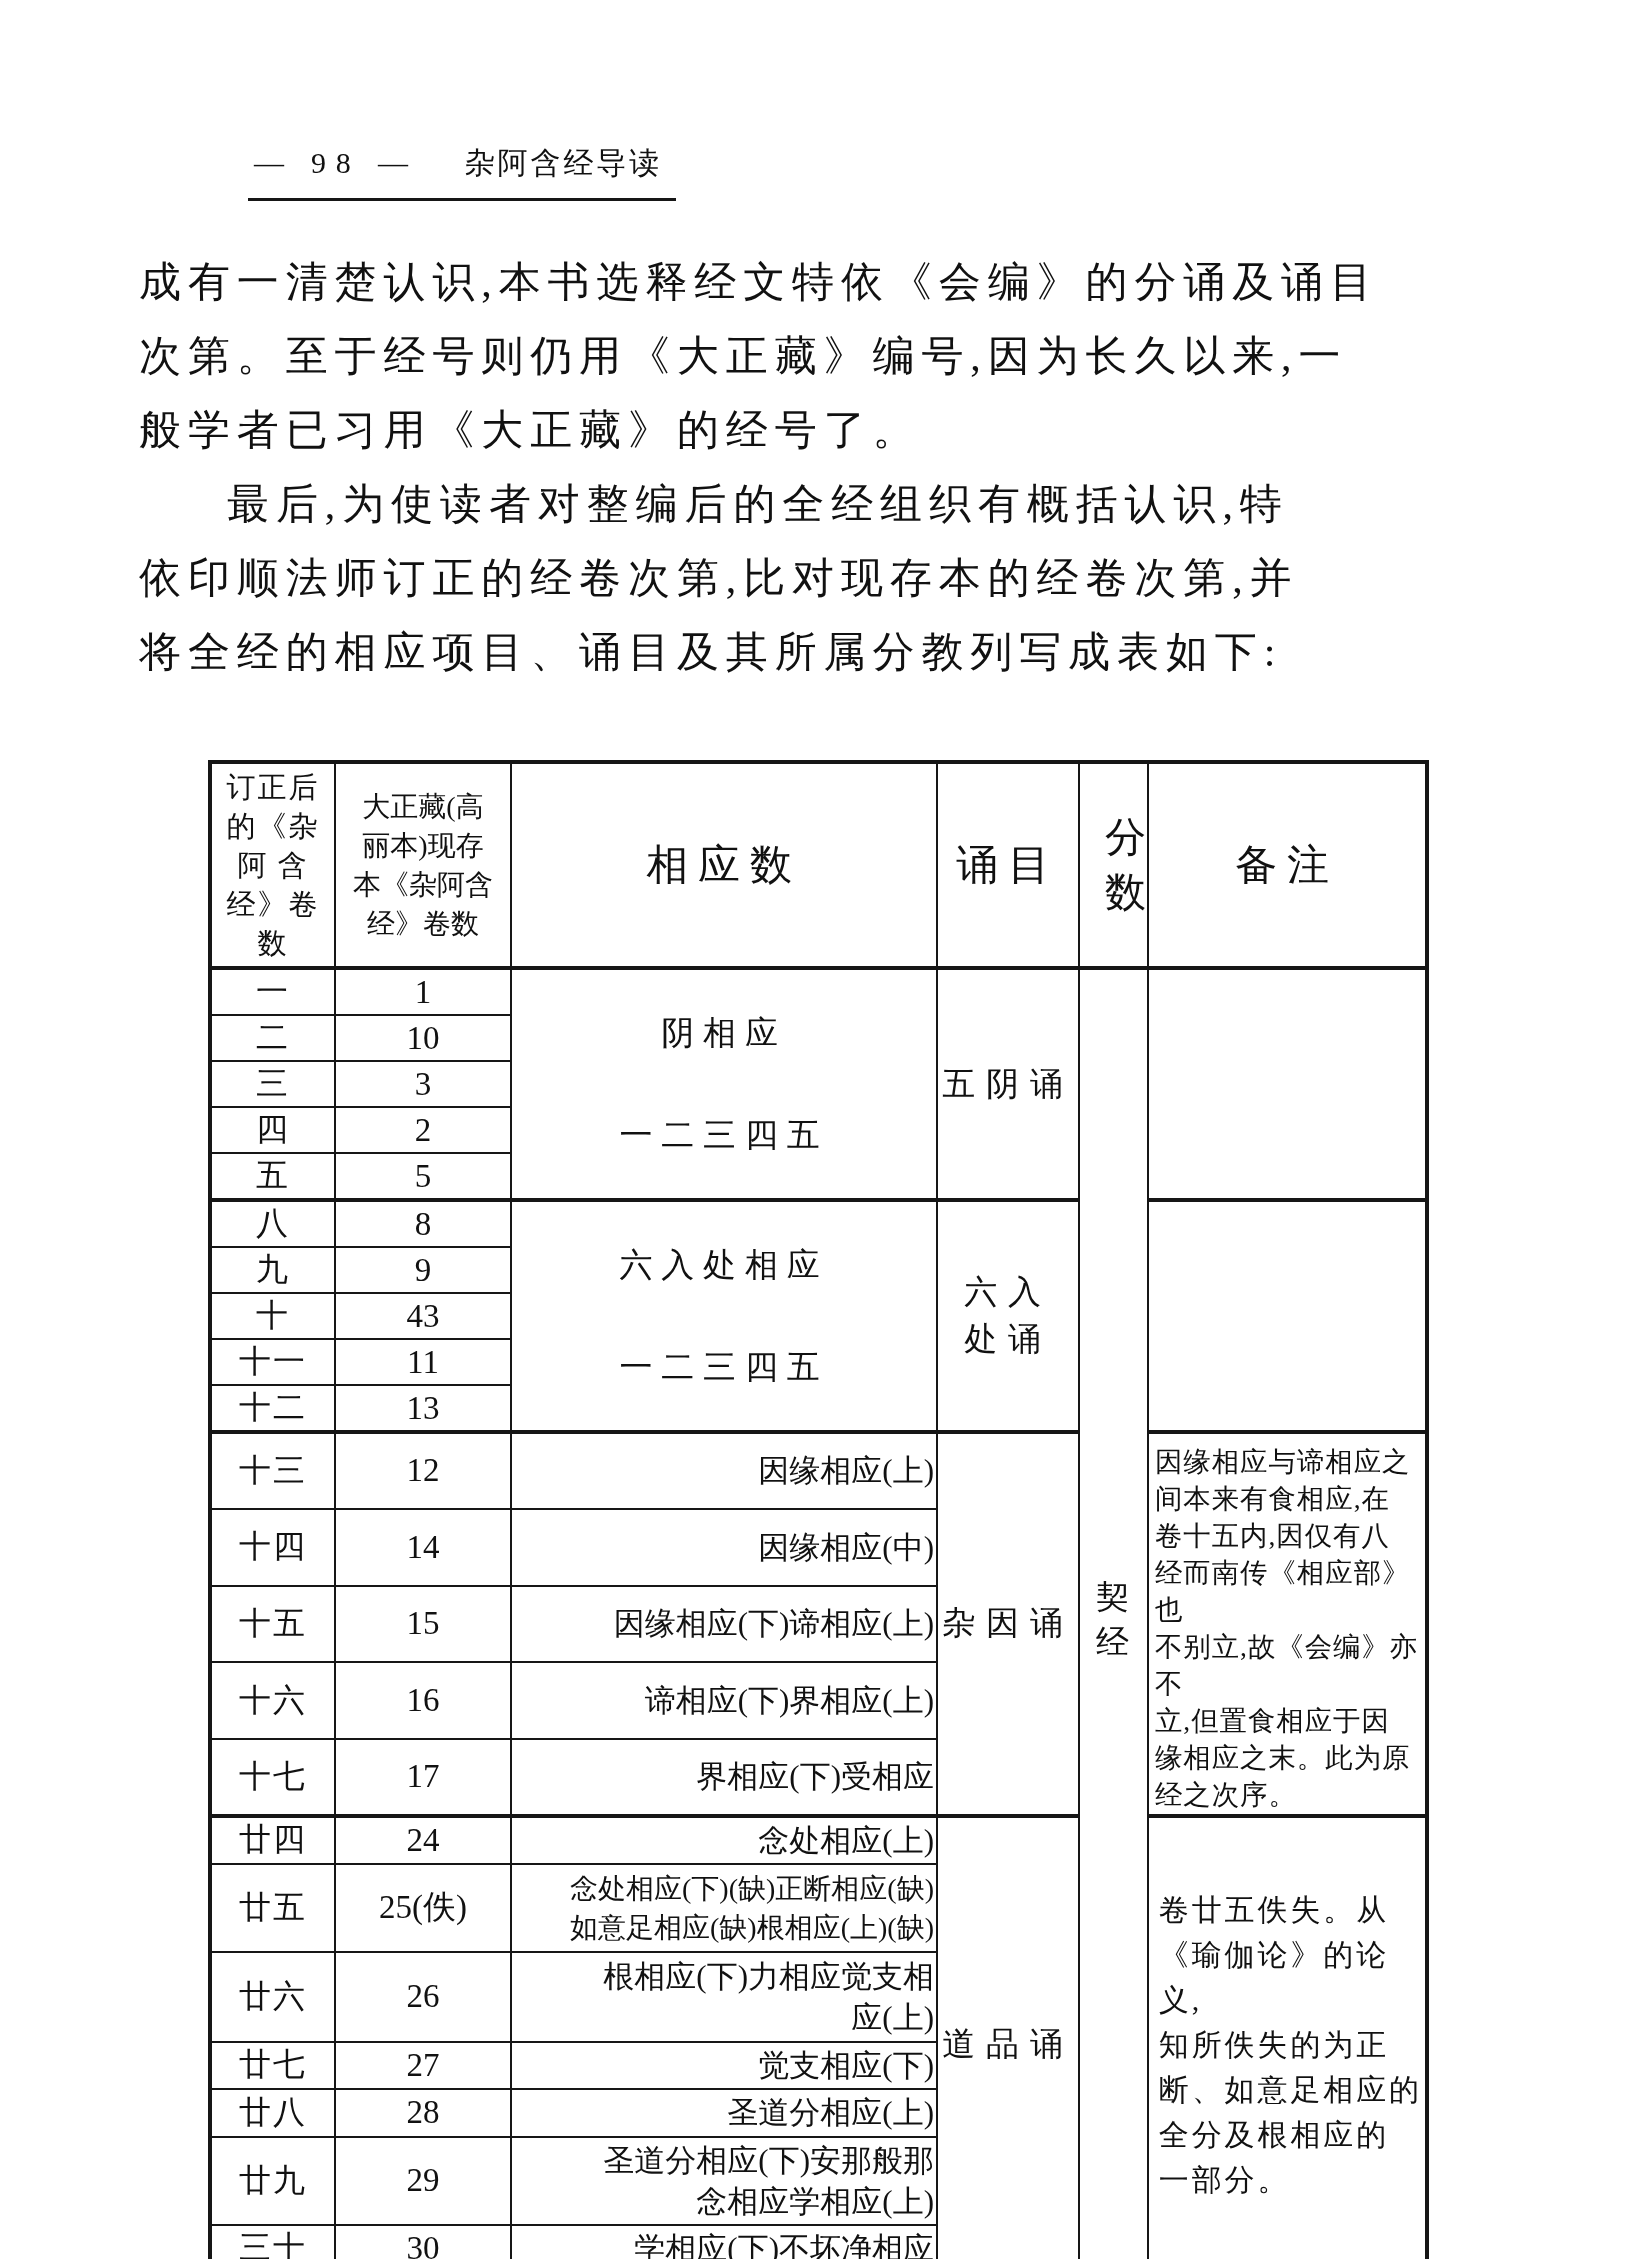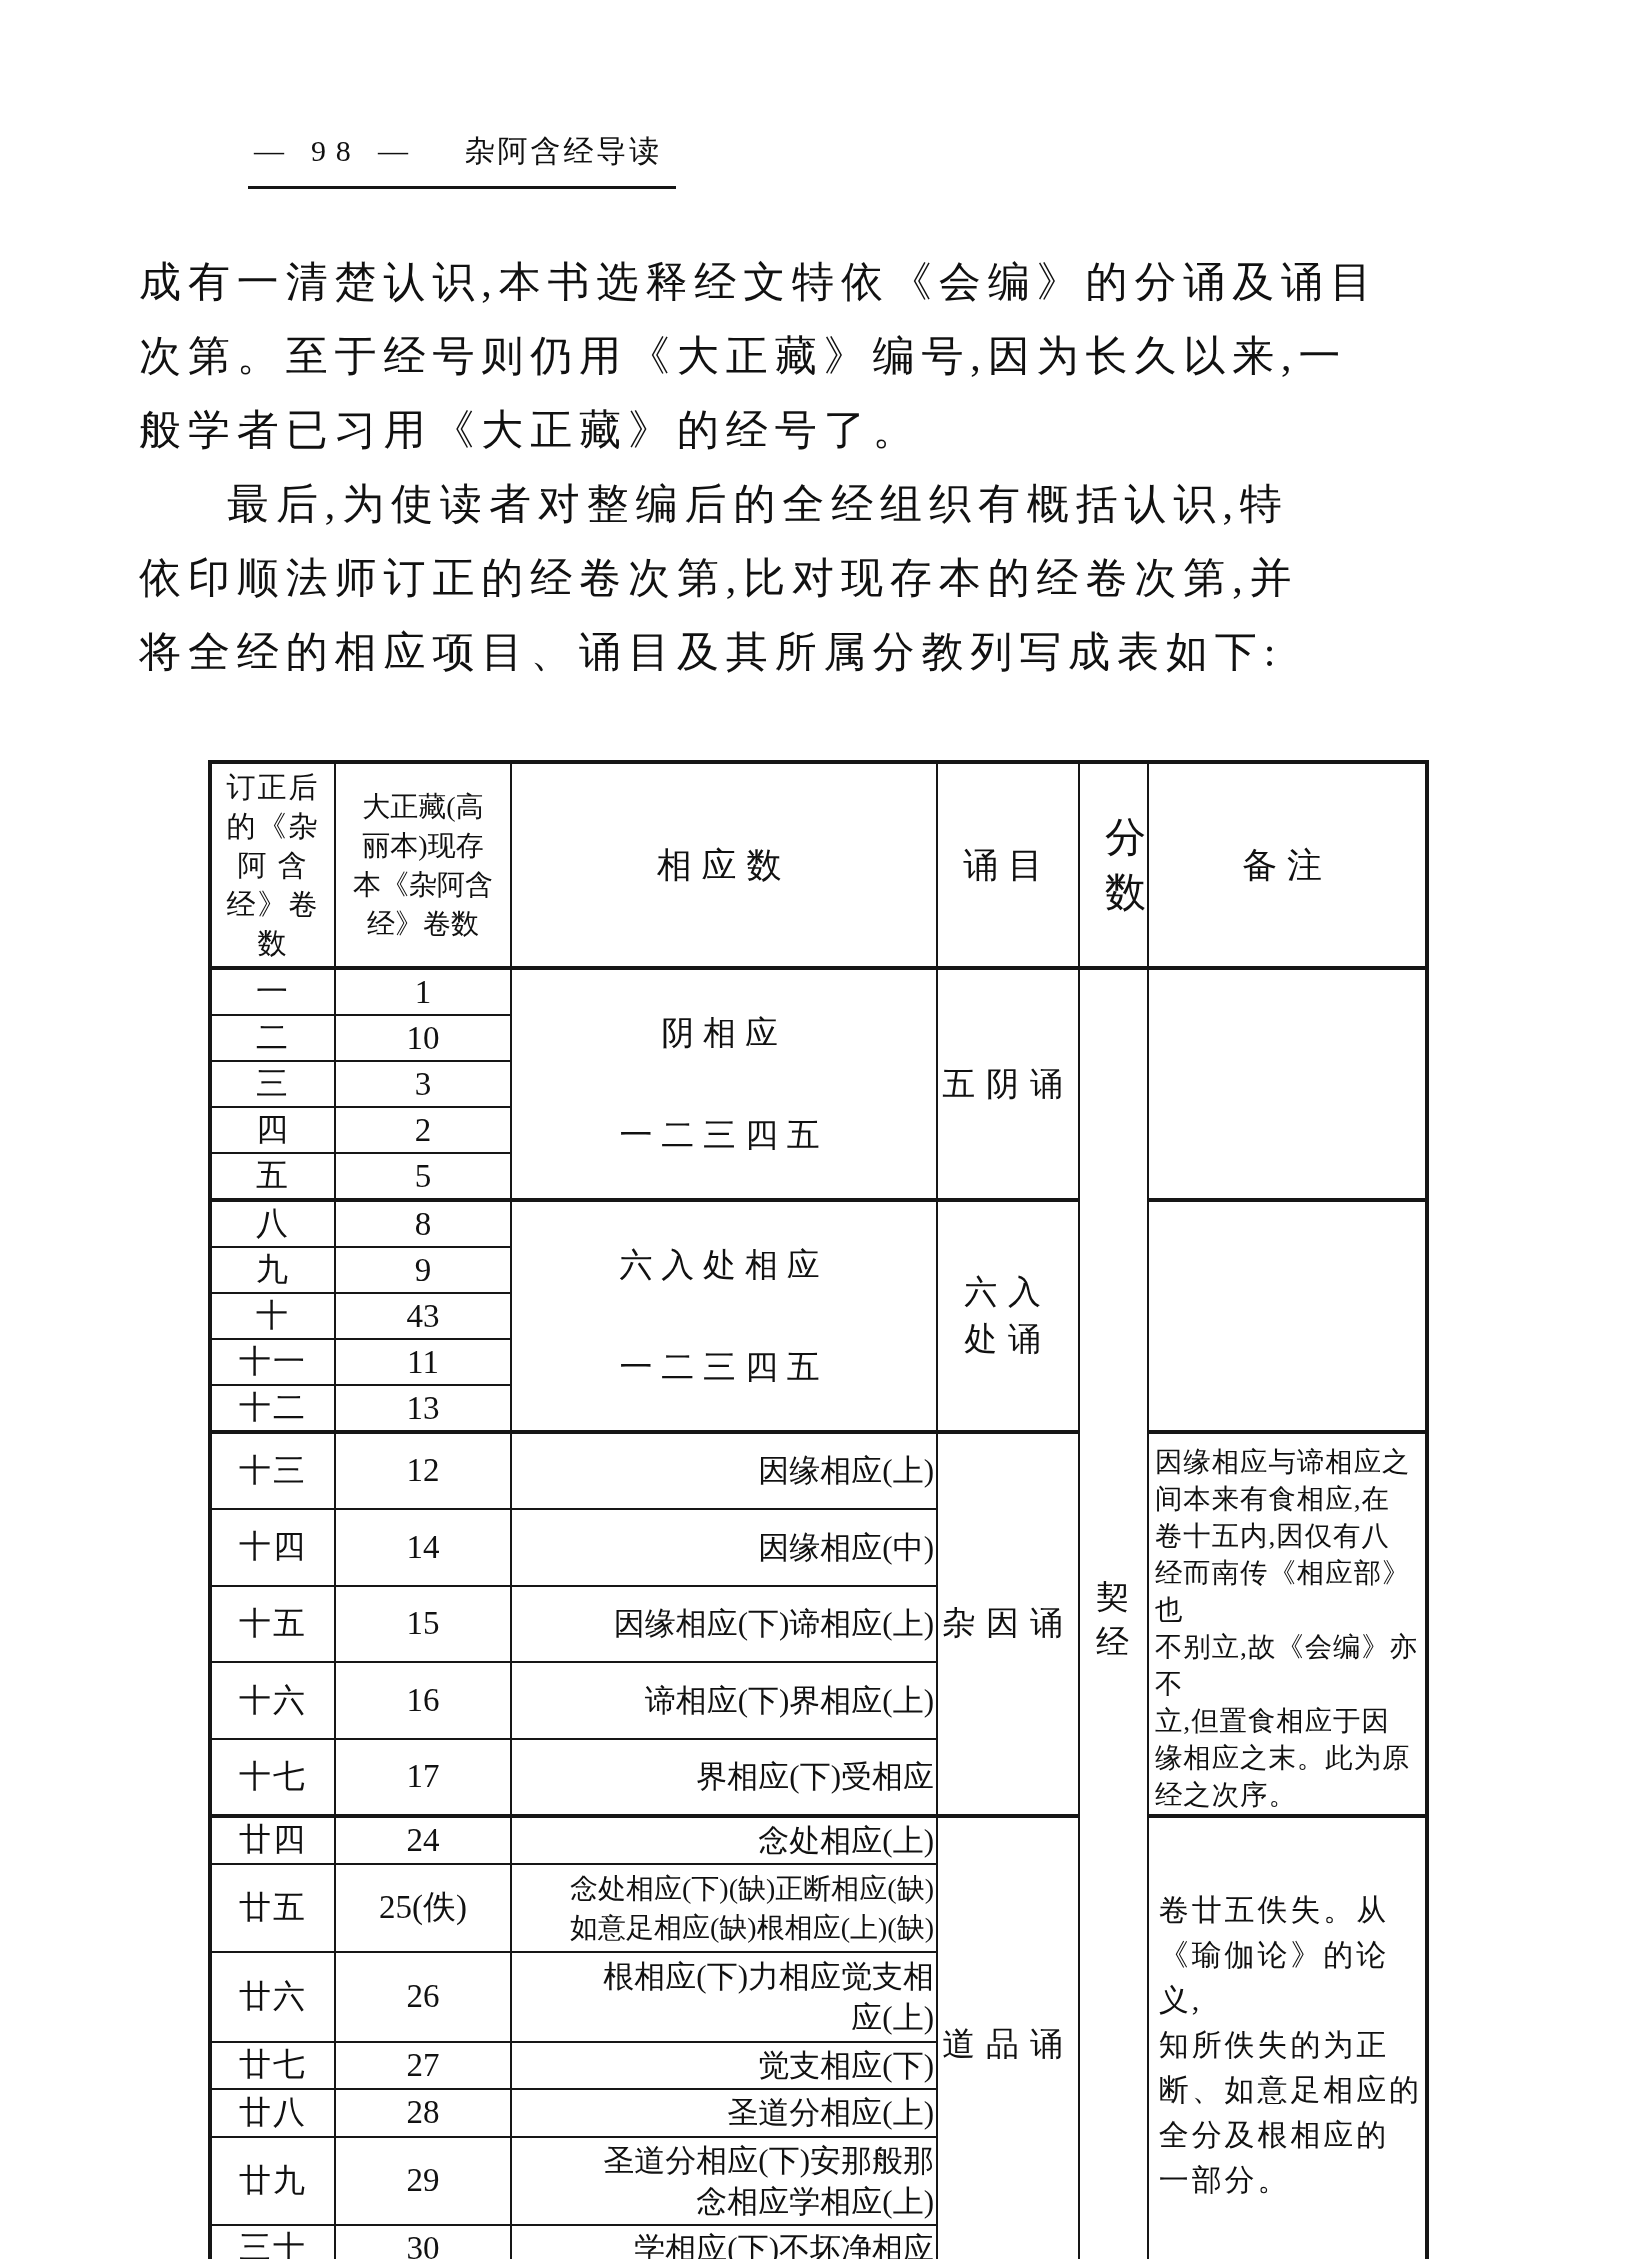--- a/index.html
+++ b/index.html
@@ -2,21 +2,21 @@
 <html><head>
 <meta charset="utf-8">
 <style>
   html,body{margin:0;padding:0;background:#ffffff;}
   .page{
     position:relative;width:1631px;height:2259px;background:#ffffff;
     color:#111;font-family:"Liberation Serif", serif;overflow:hidden;
   }
   
   .running-header{
-    position:absolute;left:248px;top:131px;
+    position:absolute;left:248px;top:143px;
     display:flex;gap:47px;align-items:baseline;
     font-size:30px;letter-spacing:2.9px;
     padding:0 13.7px 13.7px 5.9px;border-bottom:3.9px solid #161616;
   }
   .running-header .num{letter-spacing:9.8px;}
   
   .paras{position:absolute;left:139px;top:245px;width:1362px;font-size:42px;}
   .paras .line{height:74px;line-height:74px;white-space:nowrap;letter-spacing:6.9px;}
   .paras .indent{padding-left:88px;}
   
@@ -26,21 +26,21 @@
   tr.hh{height:206px;}
   tr.r40{height:39px;} tr.r41{height:40px;} tr.r63{height:62px;}
   tr.r90{height:88px;} tr.r92{height:90px;} tr.r46{height:45px;}
   tr.r49{height:48px;} tr.r88{height:86px;margin-top:44px;}
   tr.gs>td{border-top-width:4.9px;}
   .pre{white-space:pre-line;}
   .c{text-align:center;vertical-align:middle;}
   .l{text-align:right;vertical-align:middle;padding:2px 2px 2px 5.9px;}
   th.h1{font-size:29px;line-height:39px;letter-spacing:2px;text-align:center;vertical-align:middle;}
   th.h2{font-size:28px;line-height:39px;text-align:center;vertical-align:middle;}
-  th.h3{font-size:35px;letter-spacing:9.8px;text-align:center;vertical-align:middle;}
+  th.h3{font-size:42px;letter-spacing:9.8px;text-align:center;vertical-align:middle;}
   th.h4{font-size:41px;letter-spacing:1px;text-align:right;vertical-align:middle;}
   td.vol{font-size:32px;letter-spacing:2px;}
   td.num{font-size:33px;}
   td.xylist{font-size:33px;line-height:51px;letter-spacing:8.8px;}
   td.xy{font-size:31px;line-height:41px;}
   td.xysm{font-size:28px;line-height:39px;}
   td.songmu{font-size:33px;letter-spacing:10.8px;line-height:47px;}
   td.fenshu{font-size:33px;letter-spacing:2px;text-align:center;vertical-align:middle;}
   td.bz3{font-size:27.4px;line-height:37px;letter-spacing:1px;text-align:left;
          vertical-align:top;padding:9.8px 2px 0 5.9px;}

